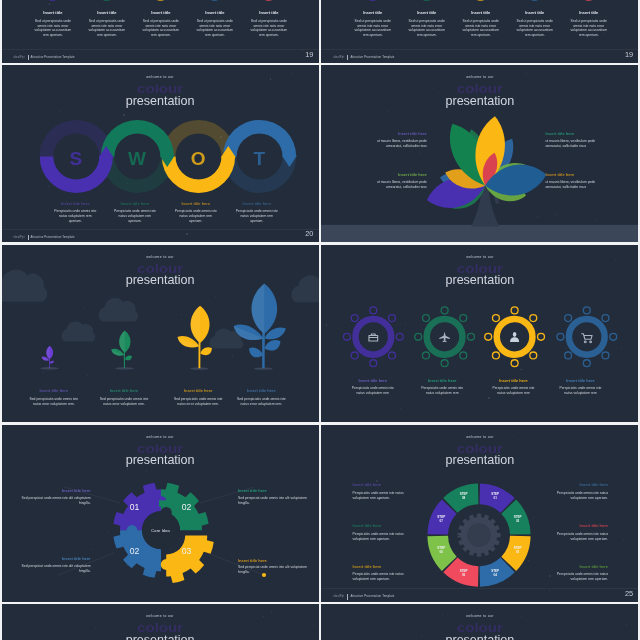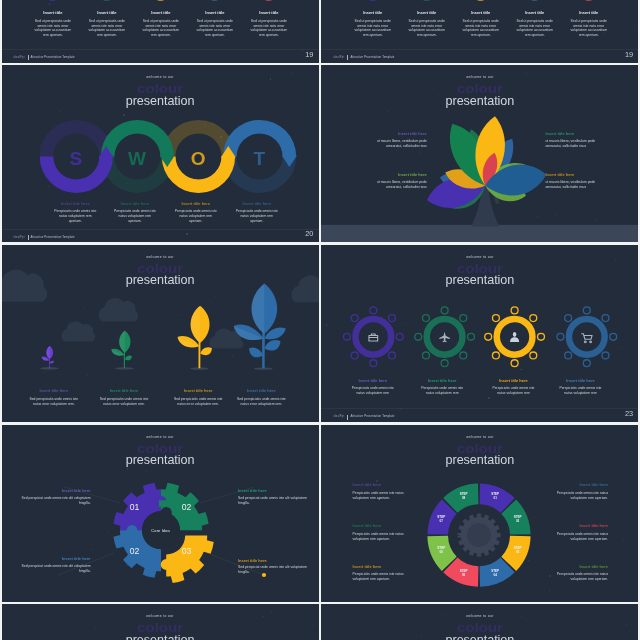--- a/index.html
+++ b/index.html
@@ -418,27 +418,20 @@
         </g>
       </svg>
       <div class="ttl" style="position:absolute;left:19.4px;top:134.2px;width:64px;text-align:center;color:#6f62c9;opacity:.9">Insert title here</div>
       <div class="body" style="position:absolute;left:27.4px;top:141.4px;width:48px;text-align:center">Perspiciatis unde omnis iste natus voluptatem rem</div>
       <div class="ttl" style="position:absolute;left:88.8px;top:134.2px;width:64px;text-align:center;color:#23a37c;opacity:.9">Insert title here</div>
       <div class="body" style="position:absolute;left:96.8px;top:141.4px;width:48px;text-align:center">Perspiciatis unde omnis iste natus voluptatem rem</div>
       <div class="ttl" style="position:absolute;left:160.1px;top:134.2px;width:64px;text-align:center;color:#fbb714;opacity:.9">Insert title here</div>
       <div class="body" style="position:absolute;left:168.1px;top:141.4px;width:48px;text-align:center">Perspiciatis unde omnis iste natus voluptatem rem</div>
       <div class="ttl" style="position:absolute;left:227.10000000000002px;top:134.2px;width:64px;text-align:center;color:#4a87c4;opacity:.9">Insert title here</div>
       <div class="body" style="position:absolute;left:235.10000000000002px;top:141.4px;width:48px;text-align:center">Perspiciatis unde omnis iste natus voluptatem rem</div>
-      <div class="footer">
-        <div class="sep"></div>
-        <div class="fbrand">idealPpt</div>
-        <div class="fbar"></div>
-        <div class="ftext">Attractive Presentation Template</div>
-        <div class="pagenum">23</div>
-      </div>
     </div>
     <div class="slide" style="left: 1.6px; top: 424.5px;">
       <div class="bg"></div>
       <div class="dot" style="left:231.7px;top:147.1px;width:0.9px;height:0.9px;background:rgba(160,175,205,0.13)"></div>
       <div class="dot" style="left:124.6px;top:140.0px;width:1.6px;height:1.6px;background:rgba(160,175,205,0.11)"></div>
       <div class="dot" style="left:253.5px;top:134.3px;width:0.9px;height:0.9px;background:rgba(160,175,205,0.20)"></div>
       <div class="dot" style="left:201.2px;top:104.2px;width:0.9px;height:0.9px;background:rgba(160,175,205,0.11)"></div>
       <div class="dot" style="left:90.2px;top:124.8px;width:0.9px;height:0.9px;background:rgba(160,175,205,0.19)"></div>
       <div class="dot" style="left:134.9px;top:87.4px;width:0.9px;height:0.9px;background:rgba(160,175,205,0.20)"></div>
       <div class="dot" style="left:90.3px;top:162.0px;width:0.9px;height:0.9px;background:rgba(160,175,205,0.14)"></div>
@@ -557,20 +550,27 @@
       <div class="ttl" style="position:absolute;left:31.1px;top:99.9px;width:60px;text-align:left;color:#1b7f5f;opacity:.85">Insert title here</div>
       <div class="body" style="position:absolute;left:31.1px;top:107.80000000000001px;width:60px;text-align:left">Perspiciatis unde omnis iste natus voluptatem rem aperiam.</div>
       <div class="ttl" style="position:absolute;left:31.1px;top:140px;width:60px;text-align:left;color:#d8a019;opacity:.85">Insert title here</div>
       <div class="body" style="position:absolute;left:31.1px;top:147.9px;width:60px;text-align:left">Perspiciatis unde omnis iste natus voluptatem rem aperiam.</div>
       <div class="ttl" style="position:absolute;left:226.7px;top:58.5px;width:60px;text-align:right;color:#3c6f9e;opacity:.85">Insert title here</div>
       <div class="body" style="position:absolute;left:226.7px;top:66.4px;width:60px;text-align:right">Perspiciatis unde omnis iste natus voluptatem rem aperiam.</div>
       <div class="ttl" style="position:absolute;left:226.7px;top:99.9px;width:60px;text-align:right;color:#d8434f;opacity:.85">Insert title here</div>
       <div class="body" style="position:absolute;left:226.7px;top:107.80000000000001px;width:60px;text-align:right">Perspiciatis unde omnis iste natus voluptatem rem aperiam.</div>
       <div class="ttl" style="position:absolute;left:226.7px;top:140px;width:60px;text-align:right;color:#5c9e3c;opacity:.85">Insert title here</div>
       <div class="body" style="position:absolute;left:226.7px;top:147.9px;width:60px;text-align:right">Perspiciatis unde omnis iste natus voluptatem rem aperiam.</div>
+      <div class="footer">
+        <div class="sep"></div>
+        <div class="fbrand">idealPpt</div>
+        <div class="fbar"></div>
+        <div class="ftext">Attractive Presentation Template</div>
+        <div class="pagenum">25</div>
+      </div>
     </div>
     <div class="slide" style="left: 1.6px; top: 604.2px;">
       <div class="bg"></div>
       <div class="dot" style="left:269.8px;top:8.1px;width:0.9px;height:0.9px;background:rgba(160,175,205,0.22)"></div>
       <div class="dot" style="left:311.3px;top:20.5px;width:0.9px;height:0.9px;background:rgba(160,175,205,0.19)"></div>
       <div class="dot" style="left:261.7px;top:11.7px;width:0.9px;height:0.9px;background:rgba(160,175,205,0.20)"></div>
       <div class="dot" style="left:168.1px;top:25.1px;width:1.6px;height:1.6px;background:rgba(160,175,205,0.11)"></div>
       <div class="dot" style="left:93.5px;top:23.0px;width:0.9px;height:0.9px;background:rgba(160,175,205,0.16)"></div>
       <div class="head">
         <div class="welcome">welcome to our</div>

